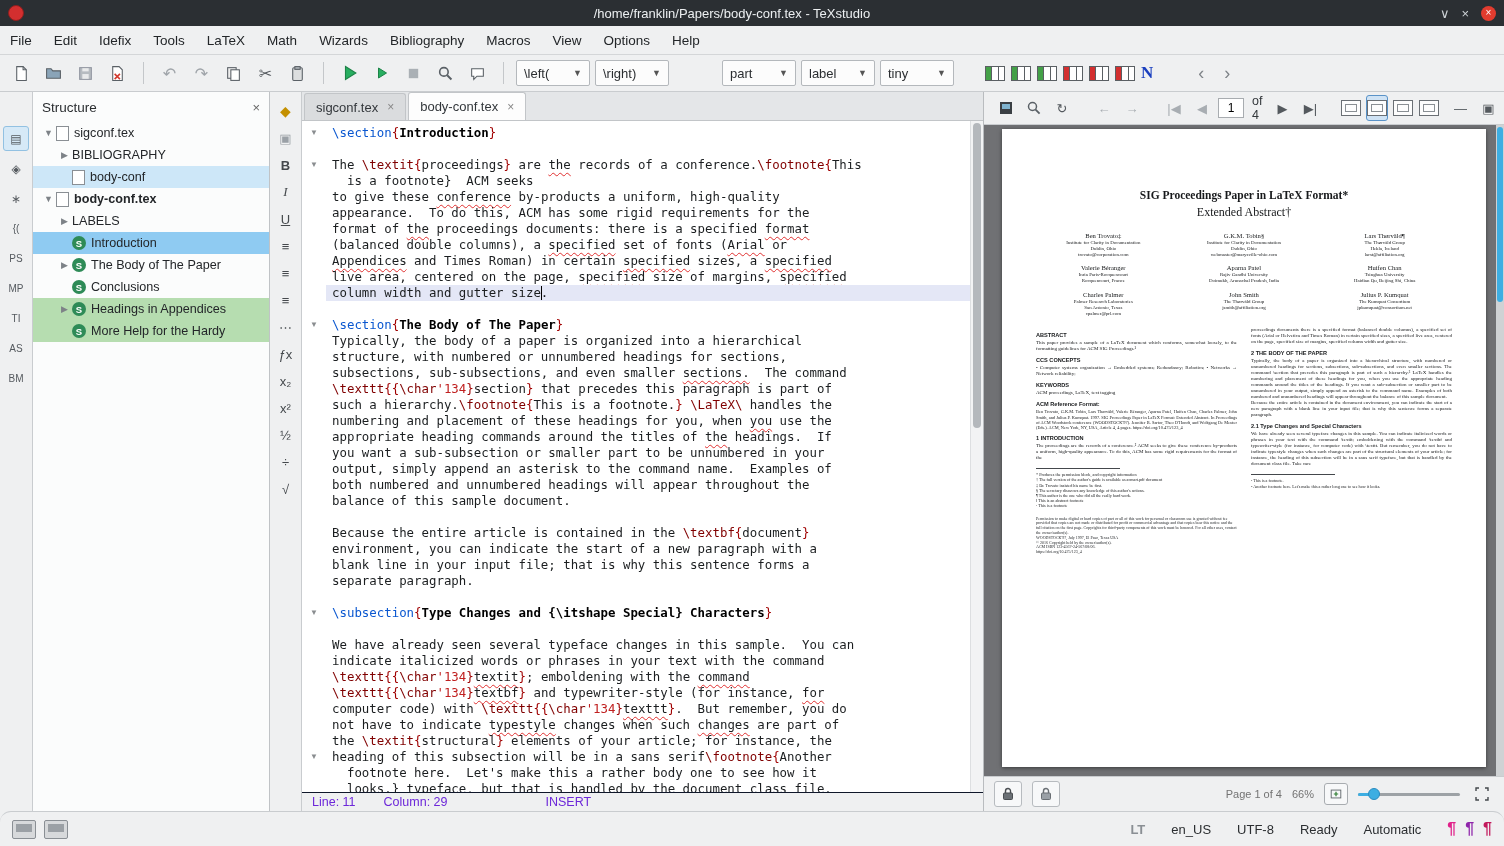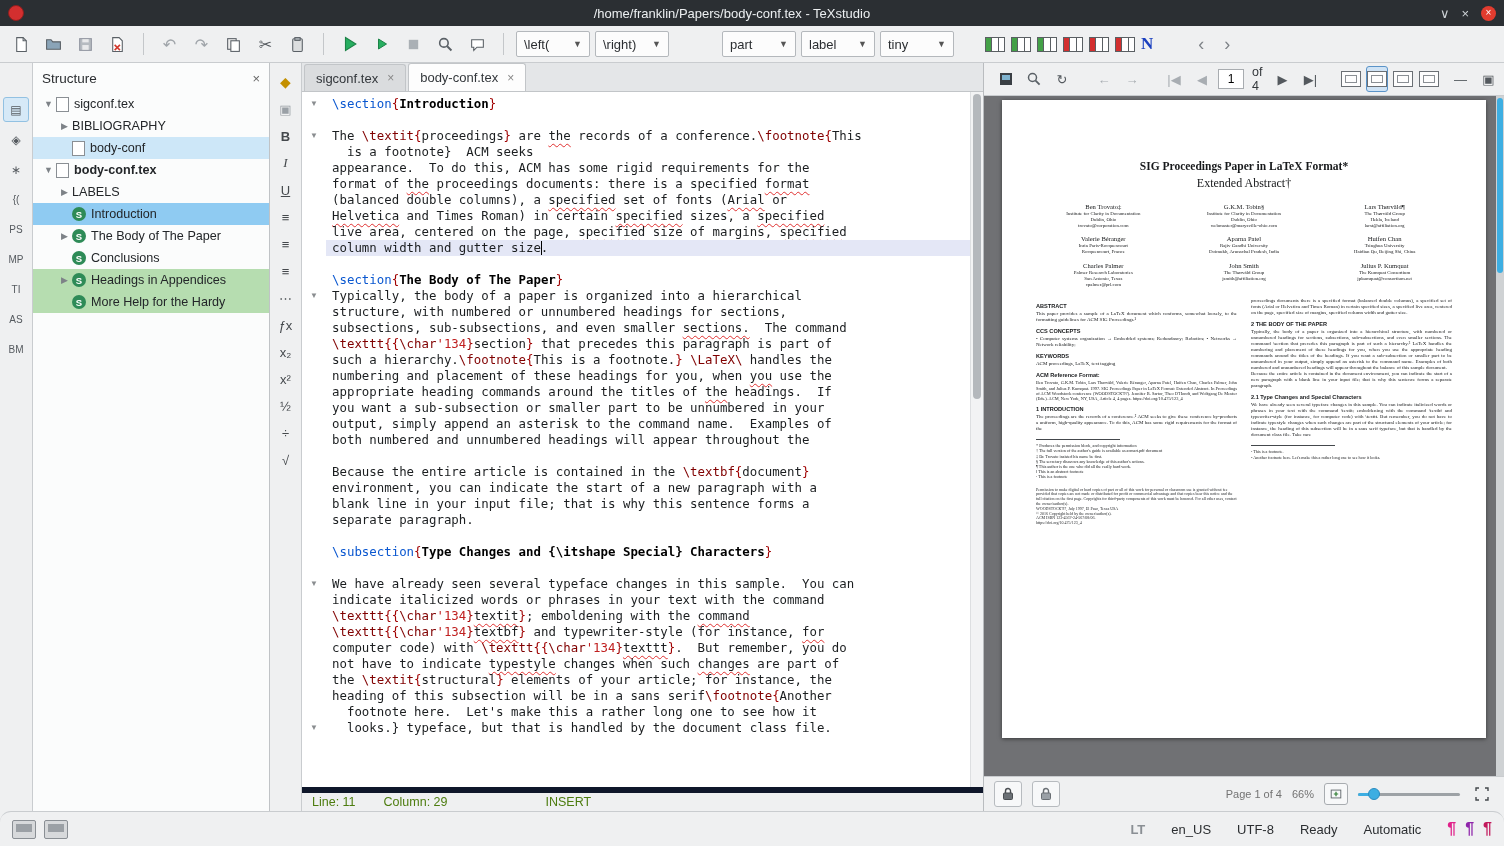--- a/index.html
+++ b/index.html
@@ -106,22 +106,22 @@
   .sg-k{color:#0a57d0;}
   .sg-b{font-weight:bold;color:#000;}
   .sg-c{color:#800000;}
   .sg-p{color:#a00000;}
   .sg-r{color:#c02020;}
   .sg-m{color:#1b1e20;text-decoration:underline wavy #e03030;text-decoration-thickness:1px;
         text-underline-offset:3px;}
   .escroll{width:12px;background:#f2f3f4;border-left:1px solid #dddfe1;flex:0 0 auto;position:relative;}
   .ethumb{position:absolute;left:2px;right:2px;top:2px;height:305px;background:#b4b8bc;border-radius:4px;}
 
-  .linestatus{height:18px;background:#eff0f1;border-top:6px solid #0f172a;display:flex;
-              align-items:center;padding-left:10px;font-size:12.5px;color:#4d7c0f;flex:0 0 auto;}
+  .linestatus{height:18px;background:#eff0f1;border-top:1px solid #0f172a;display:flex;
+              align-items:center;padding-left:10px;font-size:12.5px;color:#6d28d9;flex:0 0 auto;}
   .ls-col{margin-left:28px;}
   .ls-mode{margin-left:98px;}
 
   
   .pdf{width:520px;border-left:1px solid #b9bcbf;display:flex;flex-direction:column;flex:0 0 auto;}
   .pdf-toolbar{height:32px;background:#eff0f1;border-bottom:1px solid #c9cccf;display:flex;
                align-items:center;padding:0 10px;gap:4px;flex:0 0 auto;}
   .pbtn{min-width:24px;height:24px;display:inline-flex;align-items:center;justify-content:center;
         border-radius:3px;}
   .pbtn .glyph{font-size:13px;color:#54595e;}
@@ -192,20 +192,34 @@
   <div class="titlebar">
     <span class="app-logo"></span>
     <span class="title-text">/home/franklin/Papers/body-conf.tex - TeXstudio</span>
     <span class="tb-btns">
       <span class="tb-btn">∨</span>
       <span class="tb-btn">×</span>
       <span class="tb-btn close-red">×</span>
     </span>
   </div>
 
+  <div class="menubar" id="menubar">
+      <span class="menu-item">File</span>
+      <span class="menu-item">Edit</span>
+      <span class="menu-item">Idefix</span>
+      <span class="menu-item">Tools</span>
+      <span class="menu-item">LaTeX</span>
+      <span class="menu-item">Math</span>
+      <span class="menu-item">Wizards</span>
+      <span class="menu-item">Bibliography</span>
+      <span class="menu-item">Macros</span>
+      <span class="menu-item">View</span>
+      <span class="menu-item">Options</span>
+      <span class="menu-item">Help</span>
+    </div>
 
   <div class="toolbar" id="toolbar">
       <span class="tbtn">
         <svg width="17" height="17" viewBox="0 0 16 16">
           <path d="M3.5 1.5h6l3 3v10h-9z" fill="#fff" stroke="#5a6066"></path>
           <path d="M9.5 1.5v3h3" fill="none" stroke="#5a6066"></path>
         </svg>
       </span>
       <span class="tbtn">
         <svg width="17" height="17" viewBox="0 0 16 16">
@@ -494,55 +508,57 @@
               <div class="gl"></div>
               <div class="gl">▼</div>
               <div class="gl"></div>
               <div class="gl"></div>
             </div>
           <div class="codelines" id="codelines">
               <div class="cl"><span class="sg-k">\section</span><span class="sg-p">{</span><span class="sg-b">Introduction</span><span class="sg-p">}</span></div>
               <div class="cl"></div>
               <div class="cl"><span class="sg-t">The </span><span class="sg-c">\textit</span><span class="sg-p">{</span><span class="sg-t">proceedings</span><span class="sg-p">}</span><span class="sg-t"> are </span><span class="sg-m">the</span><span class="sg-t"> records of a conference.</span><span class="sg-c">\footnote</span><span class="sg-p">{</span><span class="sg-t">This</span></div>
               <div class="cl"><span class="sg-t">  is a footnote}  ACM seeks</span></div>
+              <div class="cl"><span class="sg-t">to give these </span><span class="sg-m">conference</span><span class="sg-t"> by-products a uniform, high-quality</span></div>
               <div class="cl"><span class="sg-t">appearance.  To do this, ACM has some rigid requirements for the</span></div>
               <div class="cl"><span class="sg-t">format of </span><span class="sg-m">the</span><span class="sg-t"> proceedings documents: there is a specified </span><span class="sg-m">format</span></div>
               <div class="cl"><span class="sg-t">(balanced double columns), a </span><span class="sg-m">specified</span><span class="sg-t"> set of fonts (</span><span class="sg-m">Arial</span><span class="sg-t"> or</span></div>
-              <div class="cl"><span class="sg-m">Helvetica</span><span class="sg-t"> and Times Roman) in certain </span><span class="sg-m">specified</span><span class="sg-t"> sizes, a </span><span class="sg-m">specified</span></div>
+              <div class="cl"><span class="sg-m">Appendices</span><span class="sg-t"> and Times Roman) in certain </span><span class="sg-m">specified</span><span class="sg-t"> sizes, a </span><span class="sg-m">specified</span></div>
               <div class="cl"><span class="sg-t">live area, centered on the page, </span><span class="sg-m">specified</span><span class="sg-t"> size of margins, </span><span class="sg-m">specified</span></div>
               <div class="cl cur"><span class="sg-t">column width and gutter size.</span></div>
               <div class="cl"></div>
               <div class="cl"><span class="sg-k">\section</span><span class="sg-p">{</span><span class="sg-b">The Body of The Paper</span><span class="sg-p">}</span></div>
               <div class="cl"><span class="sg-t">Typically, the body of a paper is organized into a hierarchical</span></div>
               <div class="cl"><span class="sg-t">structure, with numbered or unnumbered headings for sections,</span></div>
               <div class="cl"><span class="sg-t">subsections, sub-subsections, and even smaller </span><span class="sg-m">sections.</span><span class="sg-t">  The command</span></div>
               <div class="cl"><span class="sg-c">\texttt</span><span class="sg-p">{{</span><span class="sg-c">\char</span><span class="sg-r">'134</span><span class="sg-p">}</span><span class="sg-t">section</span><span class="sg-p">}</span><span class="sg-t"> that precedes this paragraph is part of</span></div>
               <div class="cl"><span class="sg-t">such a hierarchy.</span><span class="sg-c">\footnote</span><span class="sg-p">{</span><span class="sg-t">This is a footnote.</span><span class="sg-p">}</span><span class="sg-t"> </span><span class="sg-c">\LaTeX\</span><span class="sg-t"> handles the</span></div>
               <div class="cl"><span class="sg-t">numbering and placement of these headings for you, when </span><span class="sg-m">you</span><span class="sg-t"> use the</span></div>
               <div class="cl"><span class="sg-t">appropriate heading commands around the titles of </span><span class="sg-m">the</span><span class="sg-t"> headings.  If</span></div>
               <div class="cl"><span class="sg-t">you want a sub-subsection or smaller part to be unnumbered in your</span></div>
               <div class="cl"><span class="sg-t">output, simply append an asterisk to the command name.  Examples of</span></div>
               <div class="cl"><span class="sg-t">both numbered and unnumbered headings will appear throughout the</span></div>
+              <div class="cl"><span class="sg-t">balance of this sample document.</span></div>
               <div class="cl"></div>
               <div class="cl"><span class="sg-t">Because the entire article is contained in the </span><span class="sg-c">\textbf</span><span class="sg-p">{</span><span class="sg-t">document</span><span class="sg-p">}</span></div>
               <div class="cl"><span class="sg-t">environment, you can indicate the start of a new paragraph with a</span></div>
               <div class="cl"><span class="sg-t">blank line in your input file; that is why this sentence forms a</span></div>
               <div class="cl"><span class="sg-t">separate paragraph.</span></div>
               <div class="cl"></div>
               <div class="cl"><span class="sg-k">\subsection</span><span class="sg-p">{</span><span class="sg-b">Type Changes and {\itshape Special} Characters</span><span class="sg-p">}</span></div>
               <div class="cl"></div>
               <div class="cl"><span class="sg-t">We have already seen several typeface changes in this sample.  You can</span></div>
               <div class="cl"><span class="sg-t">indicate italicized words or phrases in your text with the command</span></div>
               <div class="cl"><span class="sg-c">\texttt</span><span class="sg-p">{{</span><span class="sg-c">\char</span><span class="sg-r">'134</span><span class="sg-p">}</span><span class="sg-m">textit</span><span class="sg-p">}</span><span class="sg-t">; emboldening with the </span><span class="sg-m">command</span></div>
               <div class="cl"><span class="sg-c">\texttt</span><span class="sg-p">{{</span><span class="sg-c">\char</span><span class="sg-r">'134</span><span class="sg-p">}</span><span class="sg-m">textbf</span><span class="sg-p">}</span><span class="sg-t"> and typewriter-style (for instance, </span><span class="sg-m">for</span></div>
               <div class="cl"><span class="sg-t">computer code) with </span><span class="sg-c">\texttt</span><span class="sg-p">{{</span><span class="sg-c">\char</span><span class="sg-r">'134</span><span class="sg-p">}</span><span class="sg-m">texttt</span><span class="sg-p">}</span><span class="sg-t">.  But remember, you do</span></div>
               <div class="cl"><span class="sg-t">not have to indicate </span><span class="sg-m">typestyle</span><span class="sg-t"> changes when such </span><span class="sg-m">changes</span><span class="sg-t"> are part of</span></div>
               <div class="cl"><span class="sg-t">the </span><span class="sg-c">\textit</span><span class="sg-p">{</span><span class="sg-t">structural</span><span class="sg-p">}</span><span class="sg-t"> elements of your article; for instance, the</span></div>
               <div class="cl"><span class="sg-t">heading of this subsection will be in a sans serif</span><span class="sg-c">\footnote</span><span class="sg-p">{</span><span class="sg-t">Another</span></div>
-              <div class="cl"><span class="sg-t">  footnote here.  Let's make this a rather long one to see how it</span></div>
+              <div class="cl"><span class="sg-t">  footnote here.  Let's make this a rather body one to see how it</span></div>
               <div class="cl"><span class="sg-t">  looks.} typeface, but that is handled by the document class file.</span></div>
             </div>
           <div class="escroll">
               <div class="ethumb"></div>
             </div>
         </div>
         <div class="linestatus">
           <span>Line: 11</span>
           <span class="ls-col">Column: 29</span>
           <span class="ls-mode">INSERT</span>

